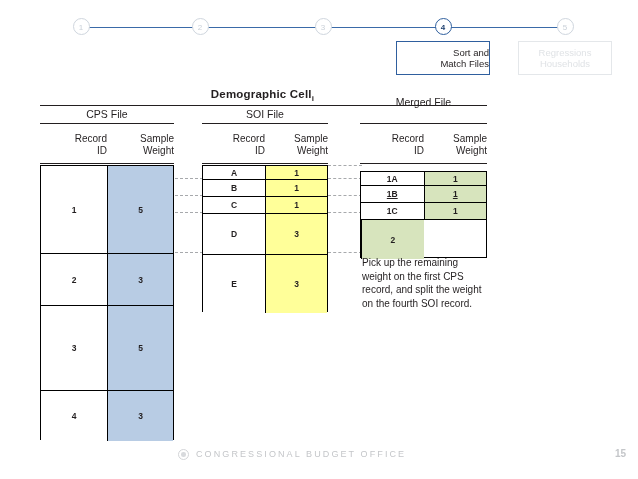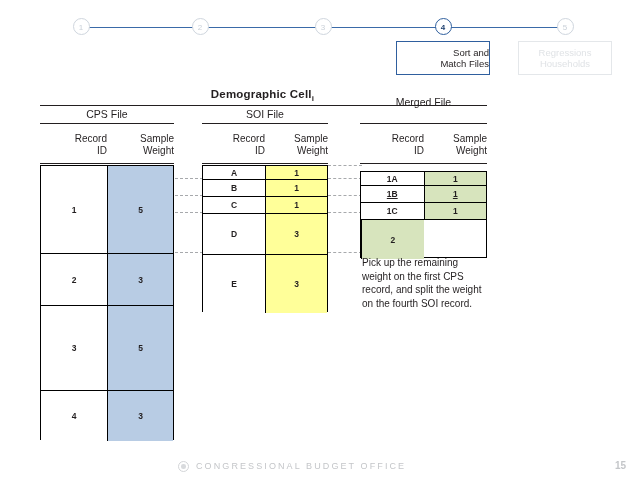--- a/index.html
+++ b/index.html
@@ -150,21 +150,21 @@
     top: 256px;
     width: 122px;
     font-size: 10px;
     line-height: 13.6px;
     color: #231f20;
   }
 
   
   #footer {
     position: absolute;
-    left: 0; bottom: 0;
+    left: 0; bottom: 12px;
     width: 638px;
     height: 20px;
   }
   #cbo-mark {
     position: absolute;
     left: 178px; top: 2px;
     width: 11px; height: 11px;
     border-radius: 50%;
     border: 1.3px solid #d3d5d8;
     box-sizing: border-box;

